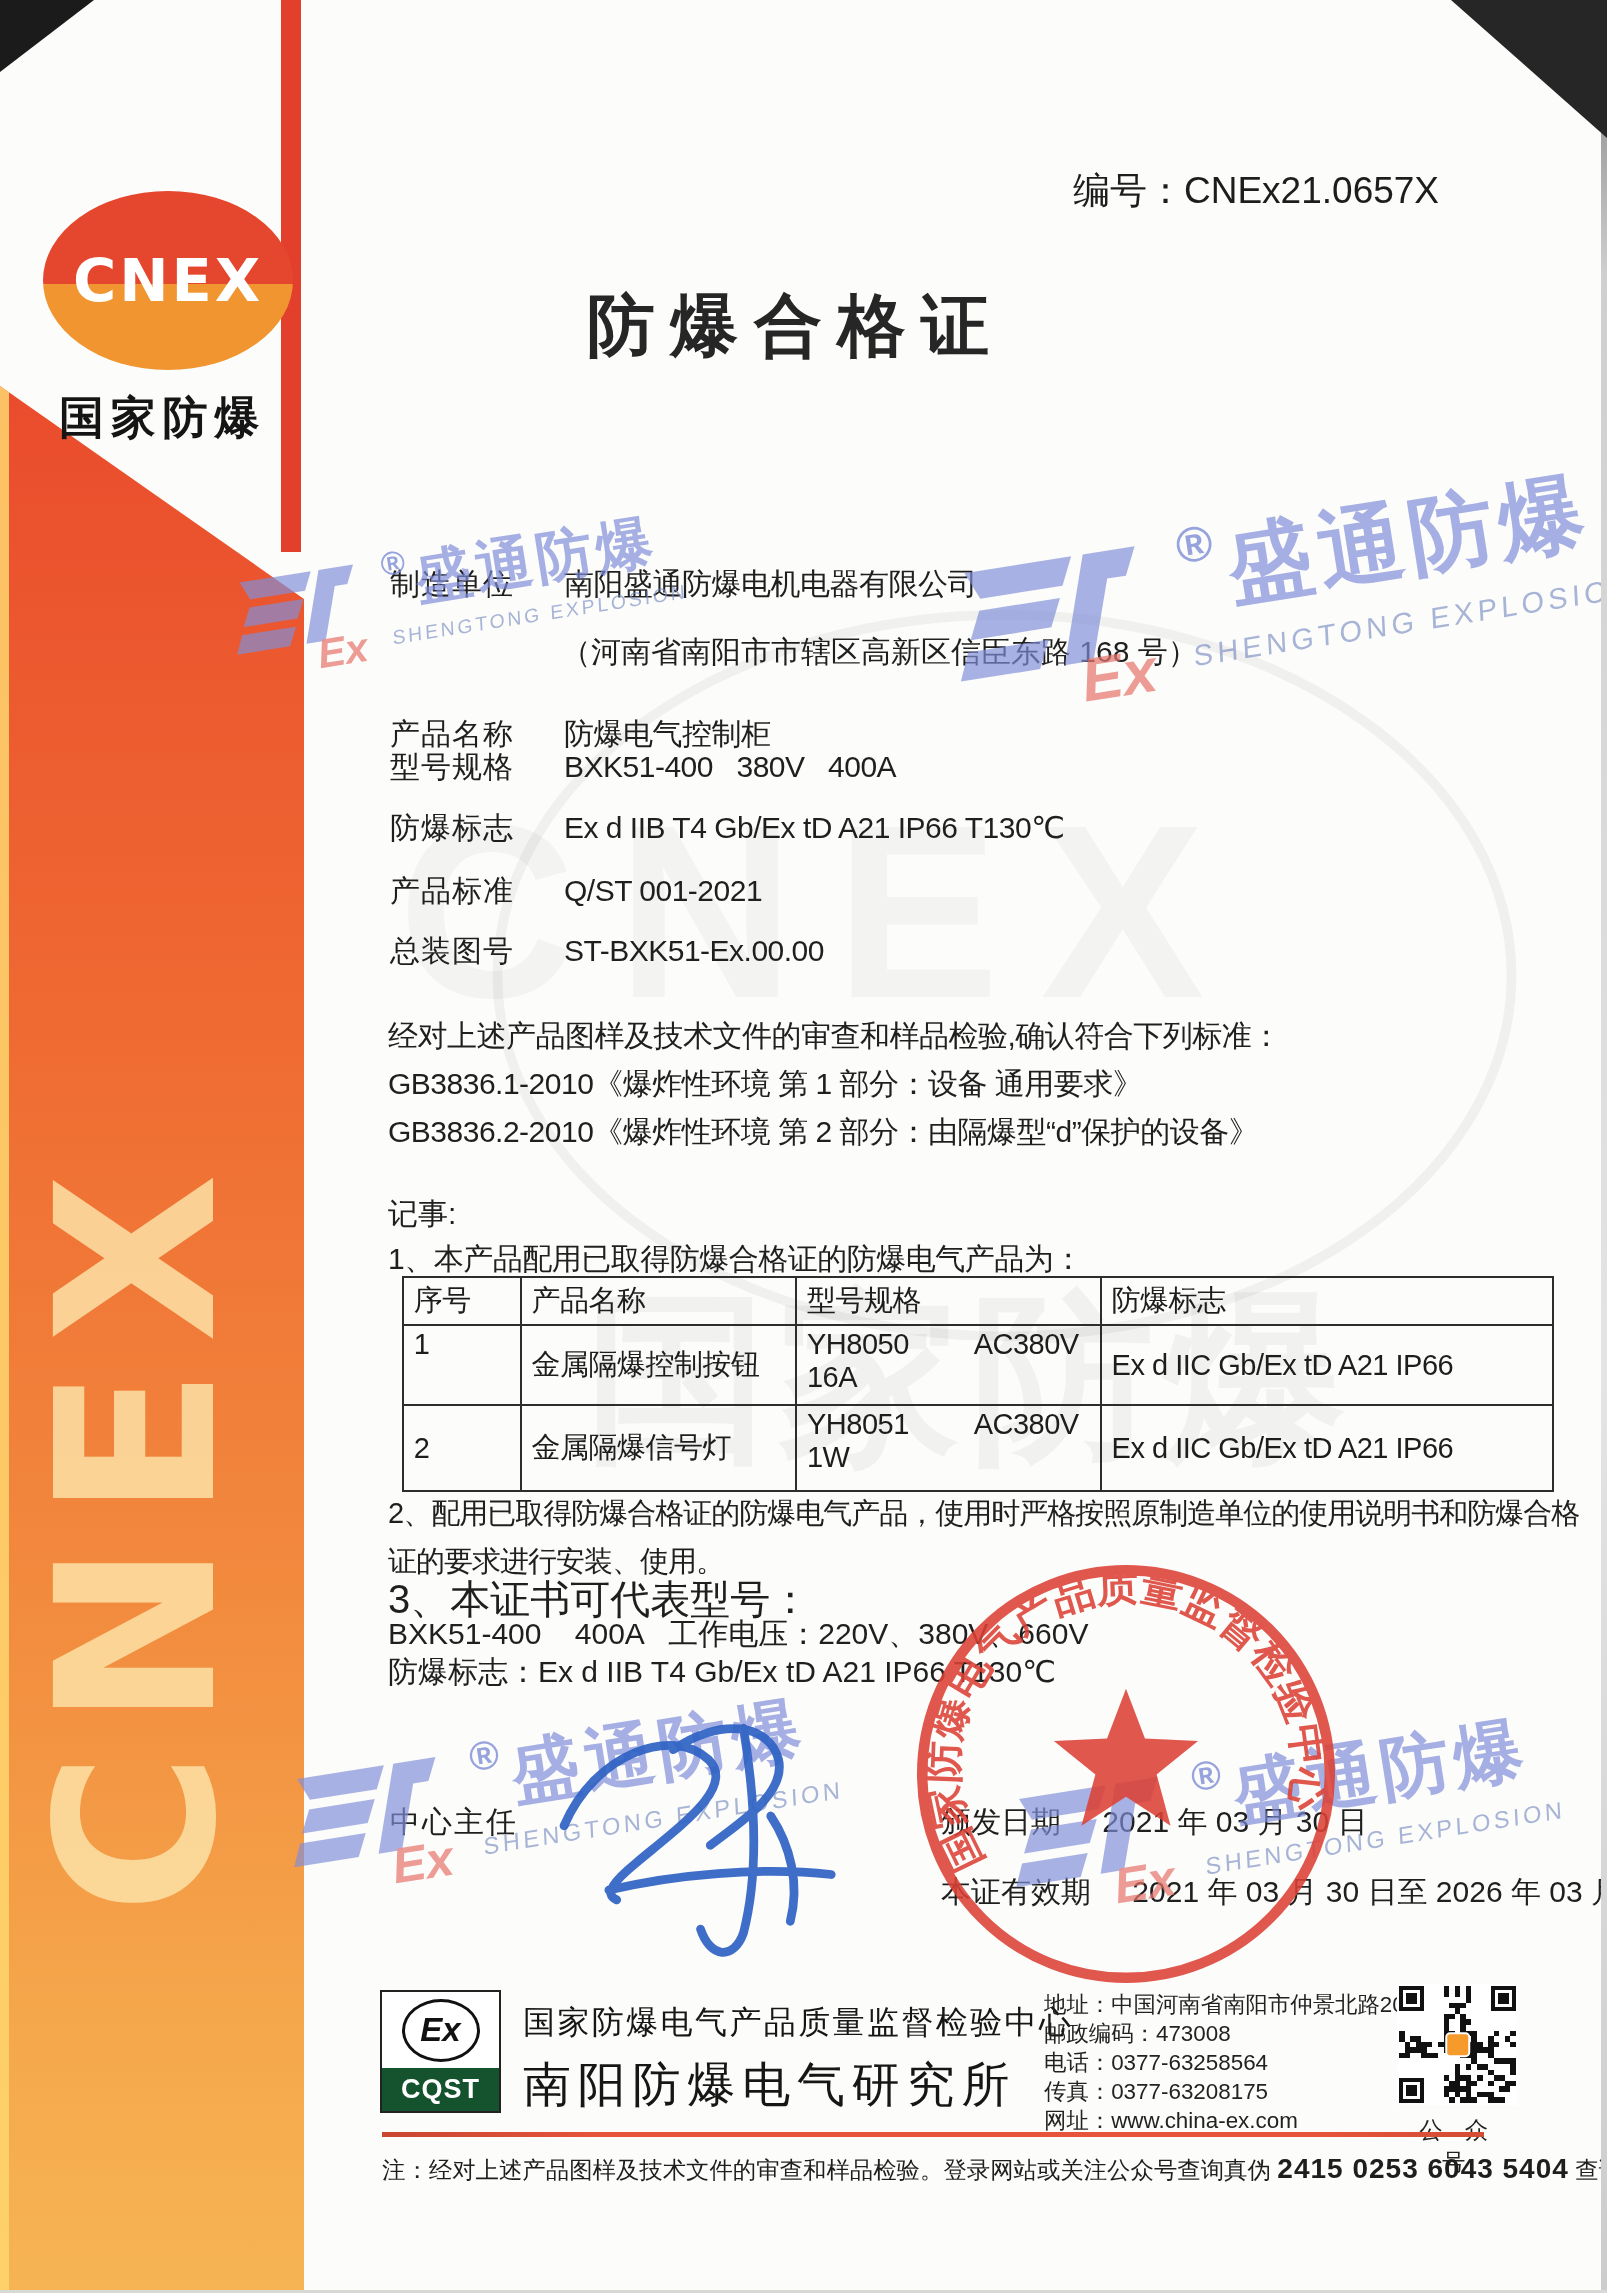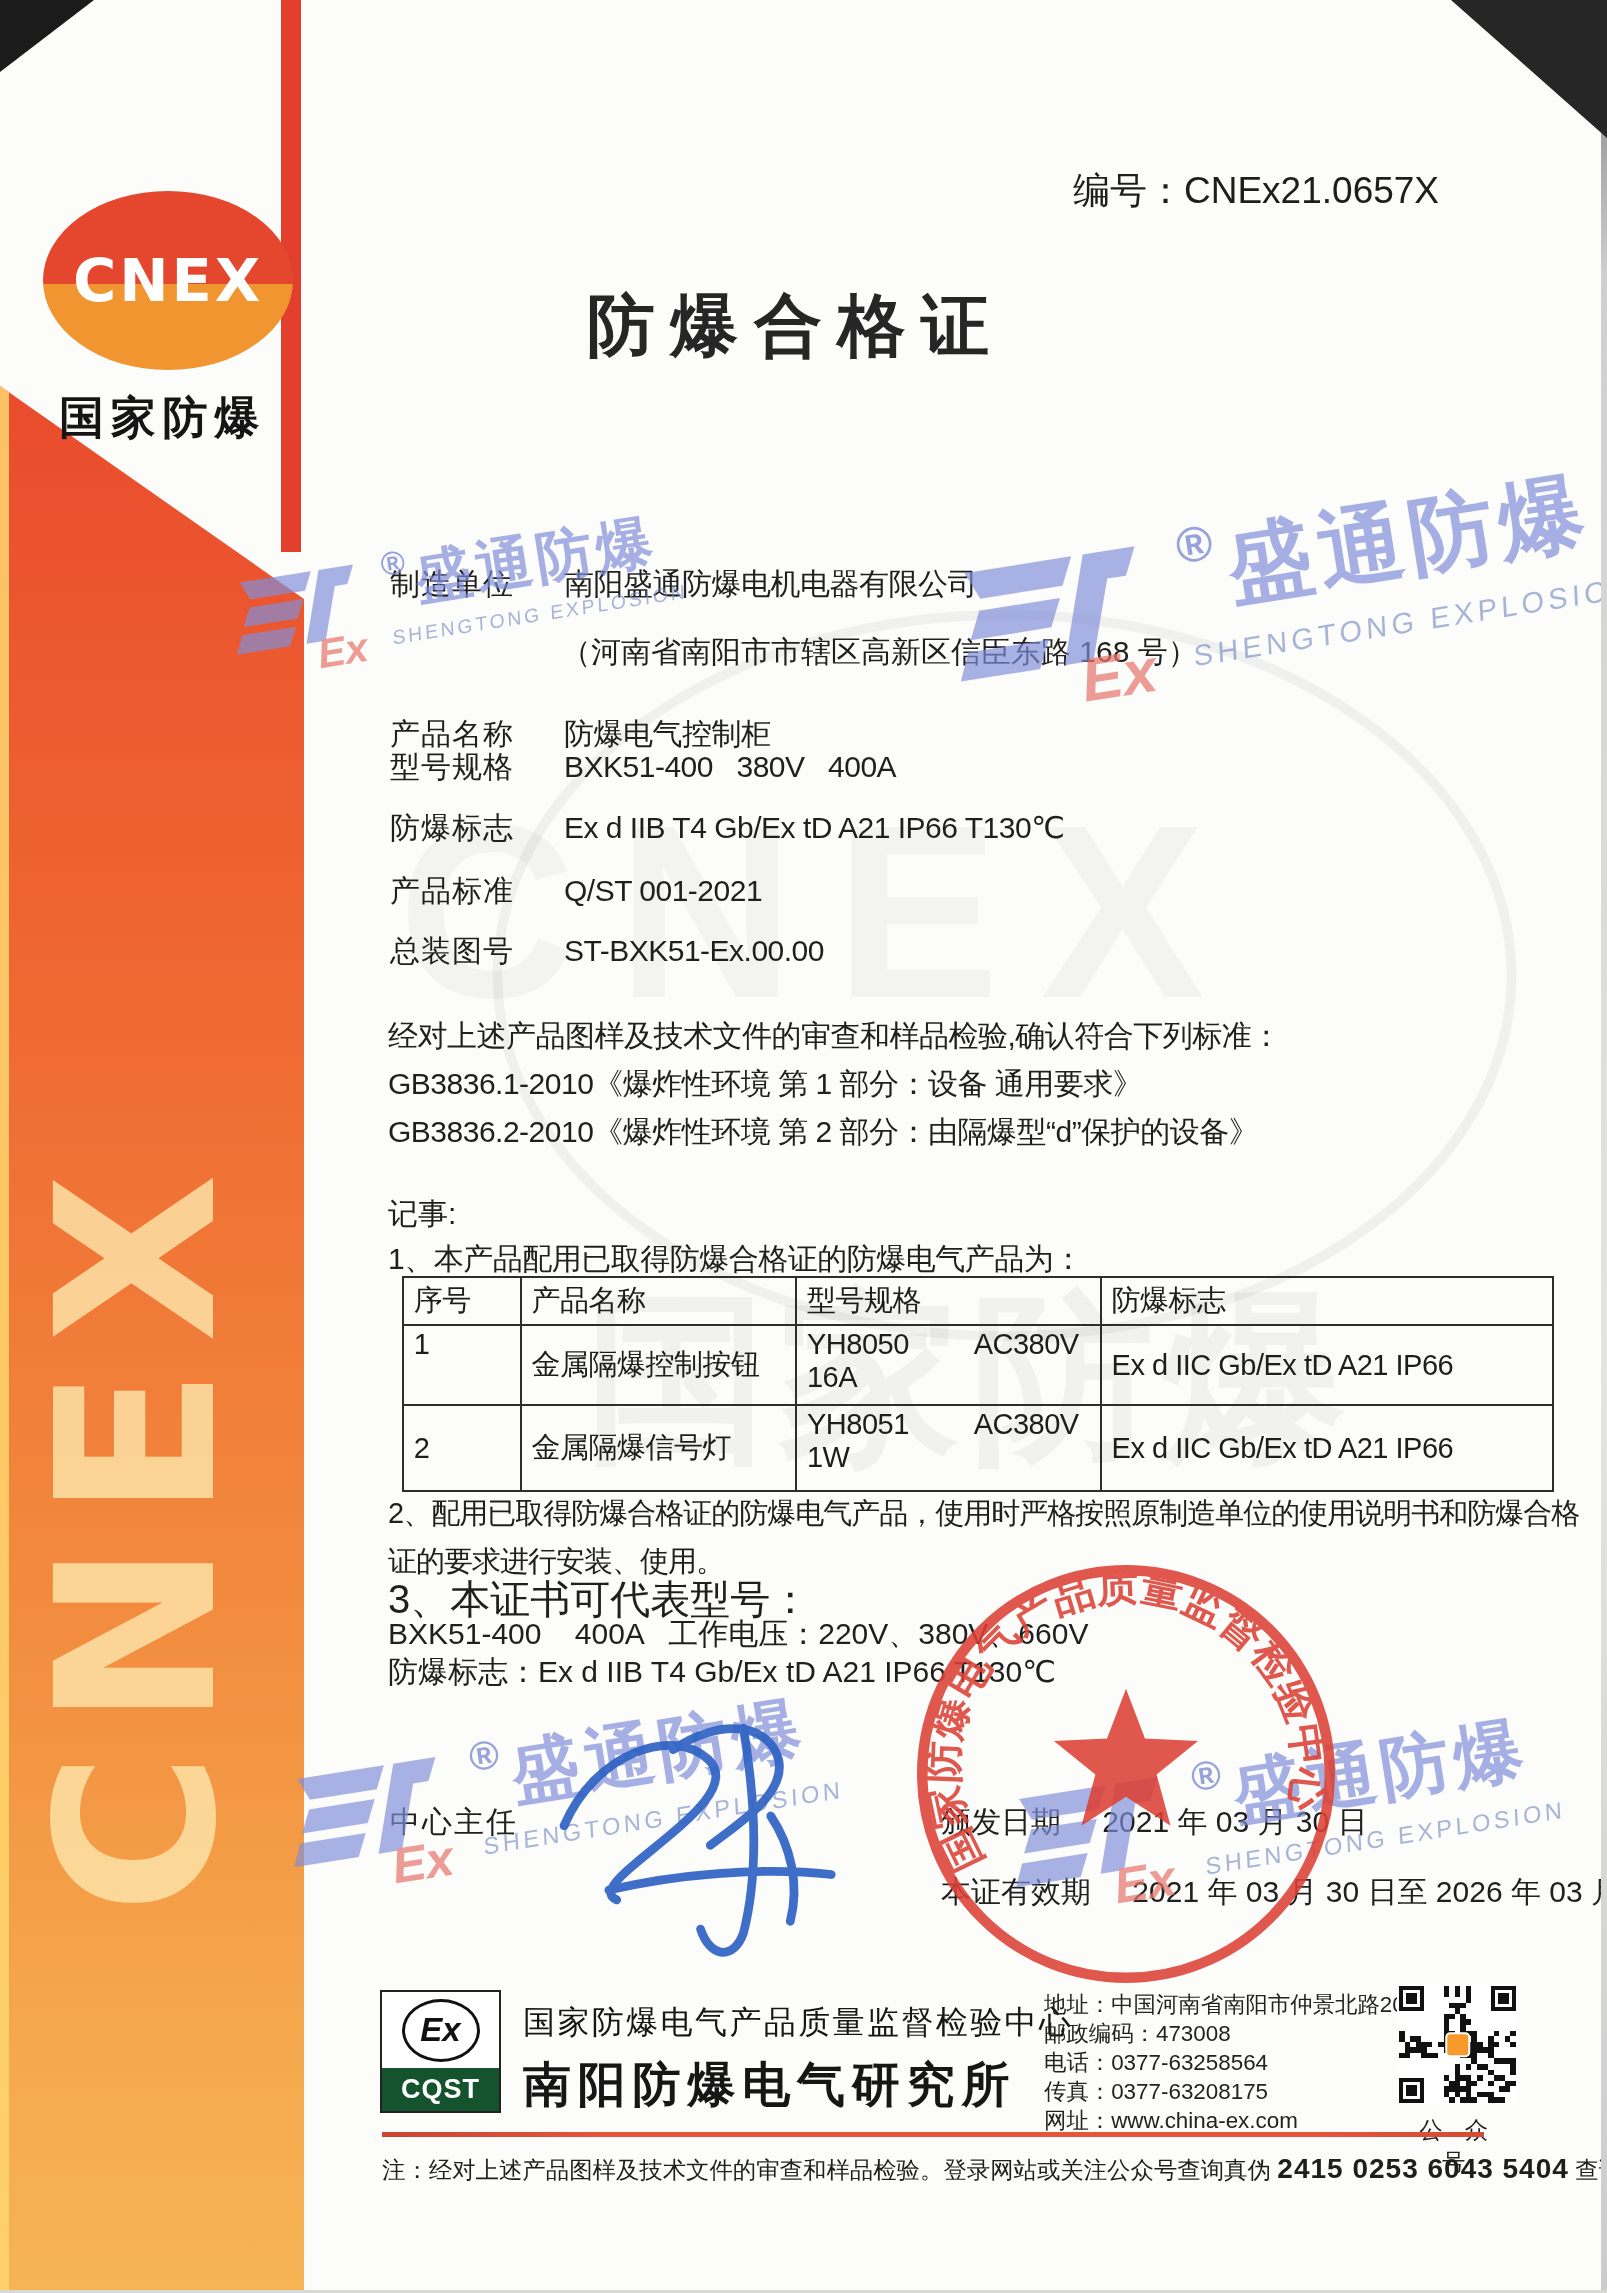--- a/index.html
+++ b/index.html
@@ -100,21 +100,21 @@
   
   .f-logo{position:absolute;left:380px;top:1990px;width:117px;height:119px;border:2.9px solid #222;
     background:#fff;z-index:2;display:flex;flex-direction:column;}
   .f-logo .ex{flex:1;display:flex;align-items:center;justify-content:center;}
   .f-logo .ex span{border:3.9px solid #111;border-radius:50%;width:72px;height:57px;display:flex;
     align-items:center;justify-content:center;font-size:33px;font-weight:bold;font-style:italic;color:#111;}
   .f-logo .cqst{height:43px;background:#14532d;color:#fff;display:flex;align-items:center;
     justify-content:center;font-size:27px;font-weight:bold;letter-spacing:1px;}
   .f-names{position:absolute;left:523px;top:2001px;z-index:2;color:#161616;}
   .f-name1{font-size:32px;letter-spacing:2.4px;}
-  .f-name2{font-size:48px;letter-spacing:6.8px;font-weight:700;margin-top:7.8px;}
+  .f-name2{font-size:48px;letter-spacing:6.8px;font-weight:400;margin-top:7.8px;}
   .f-contact{position:absolute;left:1044px;top:1990px;font-size:22.4px;line-height:29px;color:#222;z-index:2;}
   .qr{position:absolute;left:1397px;top:1984px;width:121px;height:121px;background:#fff;z-index:2;}
   .qr-grid{position:absolute;inset:2px;display:grid;grid-template-columns:repeat(21,1fr);
     grid-template-rows:repeat(21,1fr);}
   .qr-grid i{background:#111;}
   .qr .finder{position:absolute;width:25px;height:25px;border:4.9px solid #111;background:#fff;box-sizing:border-box;}
   .qr .finder::after{content:"";position:absolute;inset:2.9px;background:#111;}
   .qr .f1{left:2px;top:2px;} .qr .f2{right:2px;top:2px;} .qr .f3{left:2px;bottom:2px;}
   .qr .logo-dot{position:absolute;left:50%;top:50%;width:21.5px;height:21.5px;transform:translate(-50%,-50%);
     background:#f59a2b;border-radius:4.9px;border:2px solid #fff;z-index:2;}

